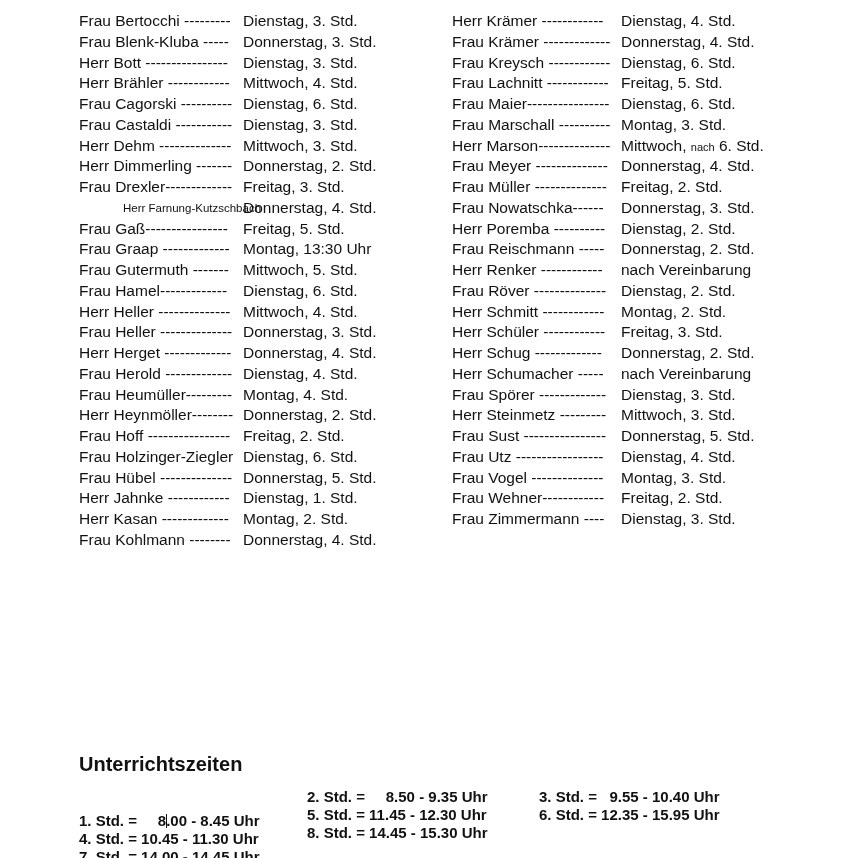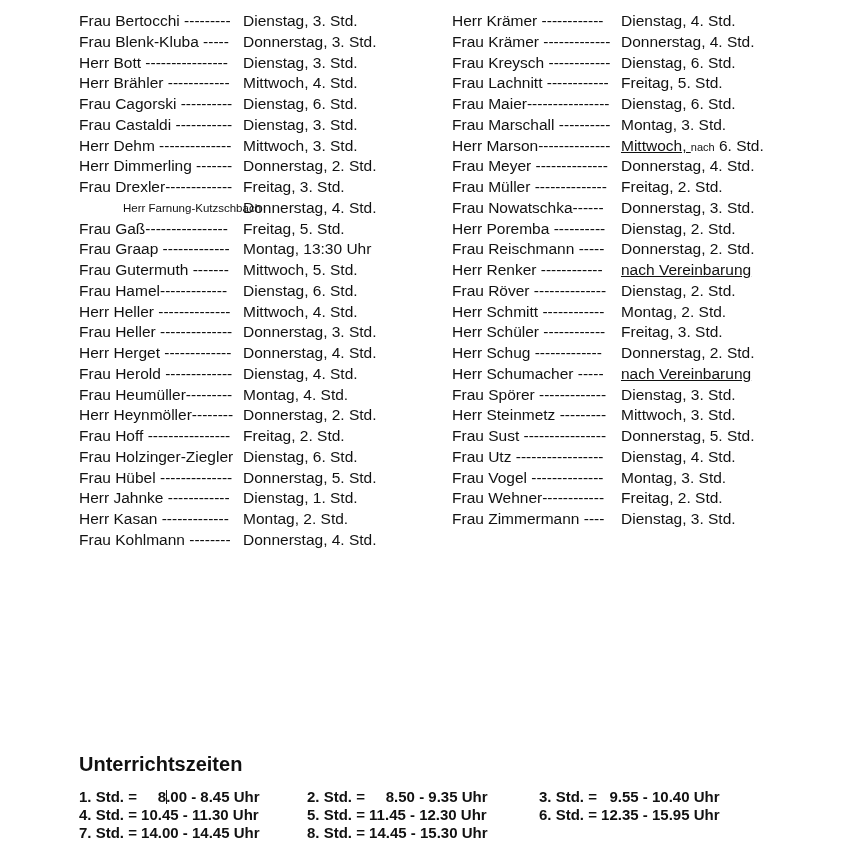--- a/index.html
+++ b/index.html
@@ -7,28 +7,28 @@
          font-family:"Liberation Sans", sans-serif; color:#111; }
   .col { position:absolute; top:11px; }
   .col-left { left:79px; }
   .col-right { left:452px; }
   .row { height:20.75px; line-height:20.75px; font-size:15.5px; white-space:nowrap; position:relative; }
   .name { position:absolute; left:0; top:0; }
   .name.small { font-size:11.5px;margin-left:44px; }
   .time { position:absolute; top:0; }
   .col-left .time { left:164px; }
   .col-right .time { left:169px; }
-  .time.u { text-decoration:underline; }
+  .time.u { }
   .time .small { font-size:11px;text-align:right; }
   .heading { position:absolute; left:79px; top:753px; font-size:20px; font-weight:bold;
              }
   .times { position:absolute; left:79px; top:788px; font-size:15px; font-weight:bold; }
   .trow { height:18px; line-height:18px; position:relative; white-space:nowrap; }
   .tcell { position:absolute; top:0; }
-  .c0 { left:0; } .c1 { left:228px; } .c2 { left:460px;text-align:right; }
+  .c0 { left:0;margin-top:24px; } .c1 { left:228px; } .c2 { left:460px;text-align:right; }
   .cursor { display:inline-block; width:1px; height:14px; background:#111; vertical-align:-2px; margin:0 -0.5px; }
 </style>
 </head>
 <body>
 
 <div class="col col-left" id="col-left">
     <div class="row">
       <span class="name">Frau Bertocchi ---------</span>
       <span class="time">Dienstag, 3. Std.</span>
     </div>
@@ -153,21 +153,21 @@
     <div class="row">
       <span class="name">Frau Maier----------------</span>
       <span class="time">Dienstag, 6. Std.</span>
     </div>
     <div class="row">
       <span class="name">Frau Marschall ----------</span>
       <span class="time">Montag, 3. Std.</span>
     </div>
     <div class="row">
       <span class="name">Herr Marson--------------</span>
-      <span class="time"><span style="white-space: pre; text-decoration: underline;">Mittwoch, </span><span class="small" style="white-space: pre;">nach</span><span style="white-space: pre; text-align: right;"> 6. Std.</span></span>
+      <span class="time"><span style="white-space: pre;">Mittwoch, </span><span class="small" style="white-space: pre;">nach</span><span style="white-space: pre; text-align: right;"> 6. Std.</span></span>
     </div>
     <div class="row">
       <span class="name">Frau Meyer --------------</span>
       <span class="time">Donnerstag, 4. Std.</span>
     </div>
     <div class="row">
       <span class="name">Frau Müller --------------</span>
       <span class="time">Freitag, 2. Std.</span>
     </div>
     <div class="row">

